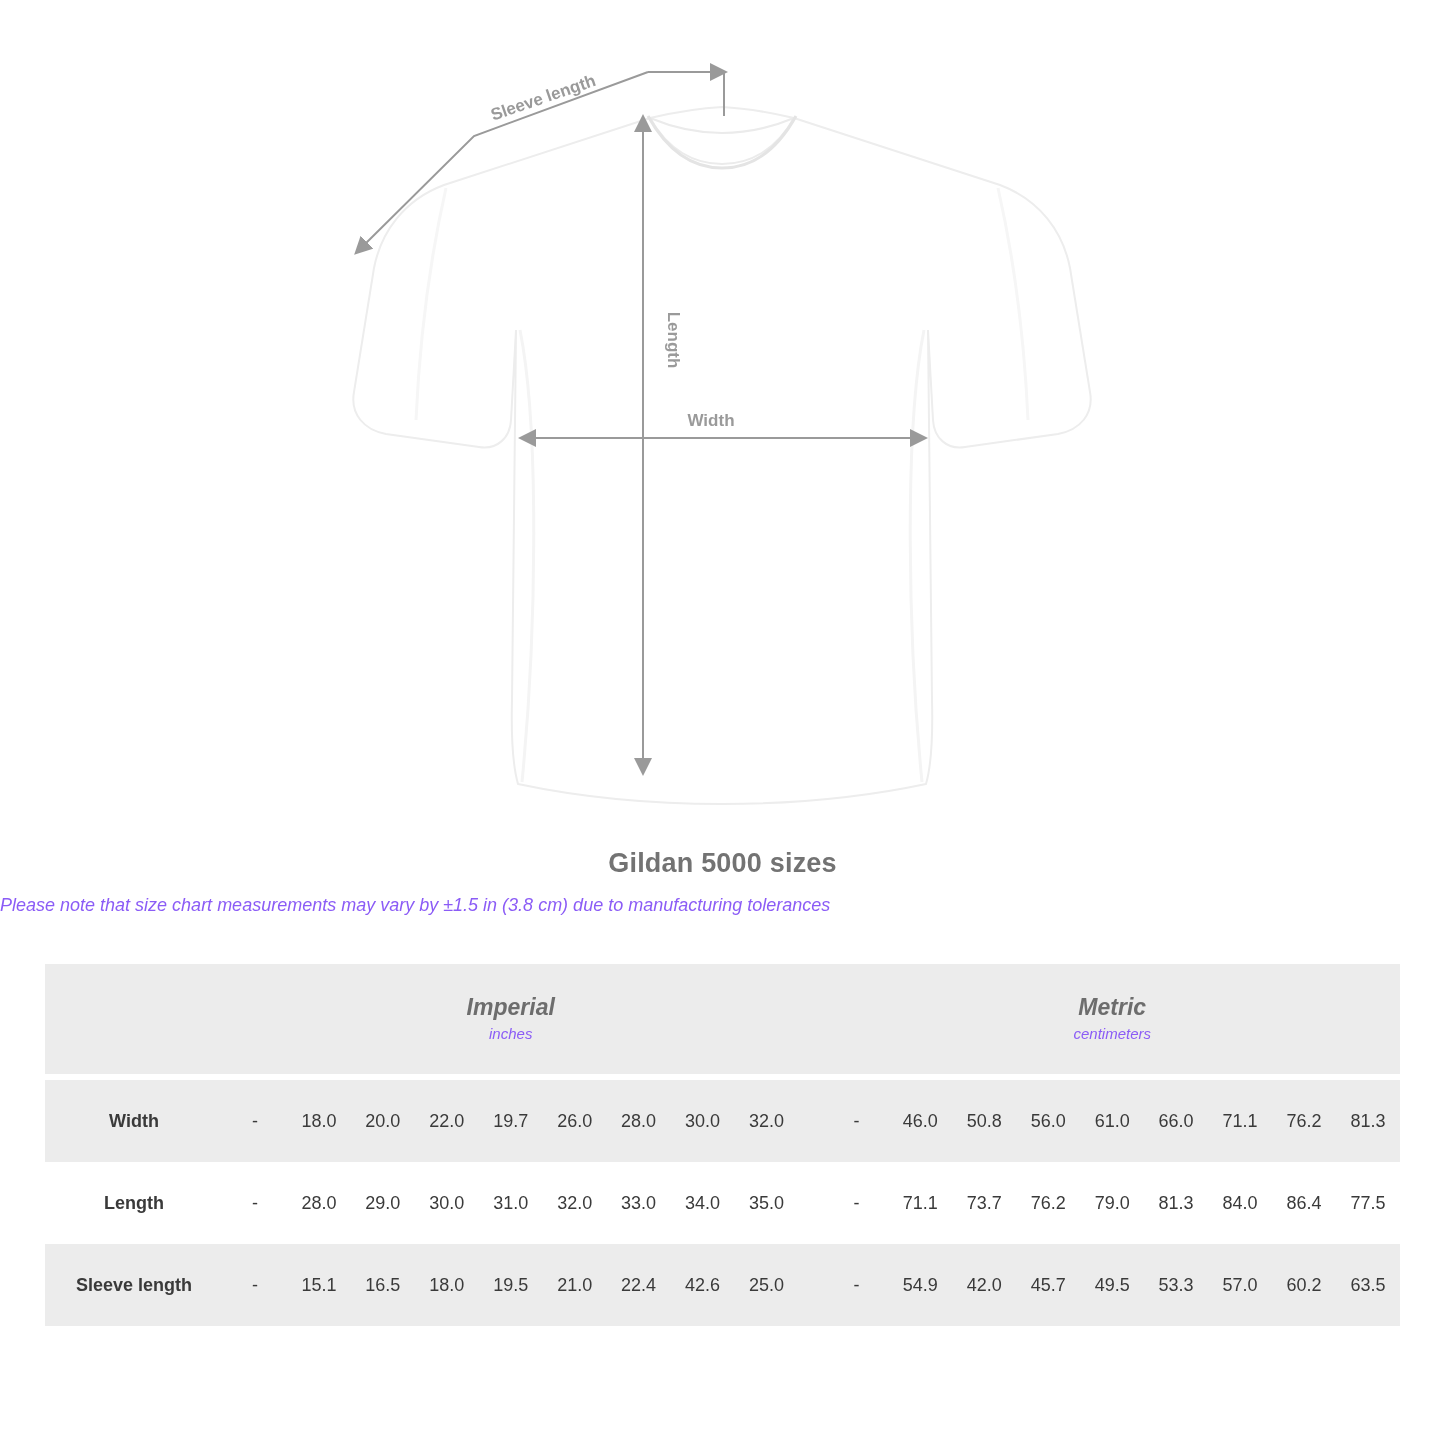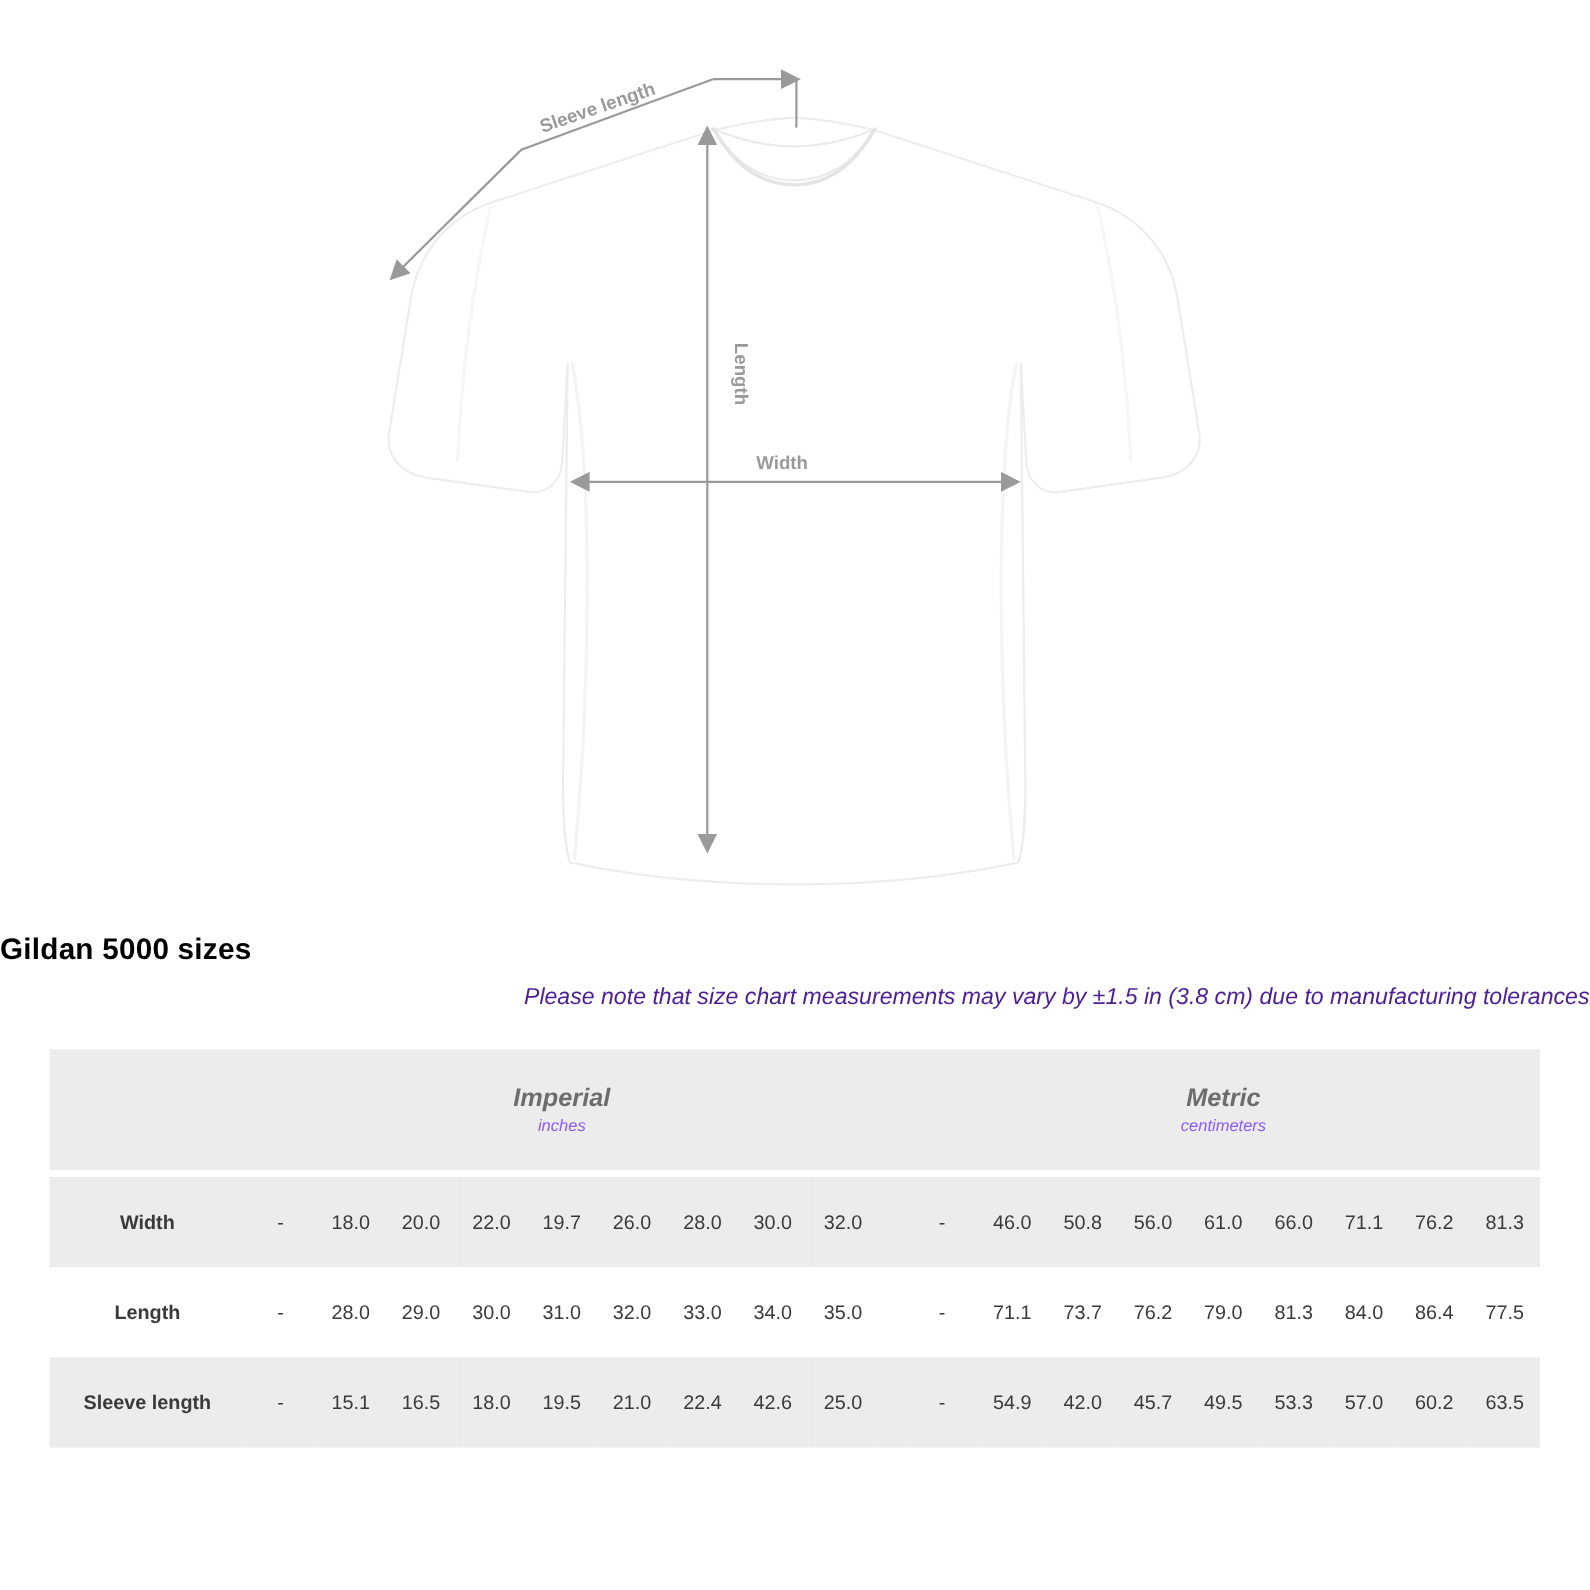--- a/index.html
+++ b/index.html
@@ -25,40 +25,40 @@
     position: relative;
     width: 1445px;
     height: 830px;
   }
   .illustration svg {
     display: block;
   }
 
   
   .chart-title {
-    text-align: left;
+    text-align: center;
     font-size: 27px;
     font-weight: bold;
-    color: #000000;
+    color: #737373;
     margin: 0;
     padding-top: 18px;
     letter-spacing: 0.2px;
   }
   .chart-note {
-    text-align: right;
-    font-size: 21px;
+    text-align: left;
+    font-size: 18px;
     font-style: italic;
-    color: #4c1d95;
+    color: #8b5cf6;
     margin: 0;
     padding-top: 16px;
   }
 
   
   .table-wrap {
-    margin: 35px 45px 0 45px;
+    margin: 48px 45px 0 45px;
   }
   table.size-table {
     border-collapse: collapse;
     width: 1355px;
     table-layout: fixed;
   }
   table.size-table td, table.size-table th {
     padding: 0;
     margin: 0;
     text-align: center;

